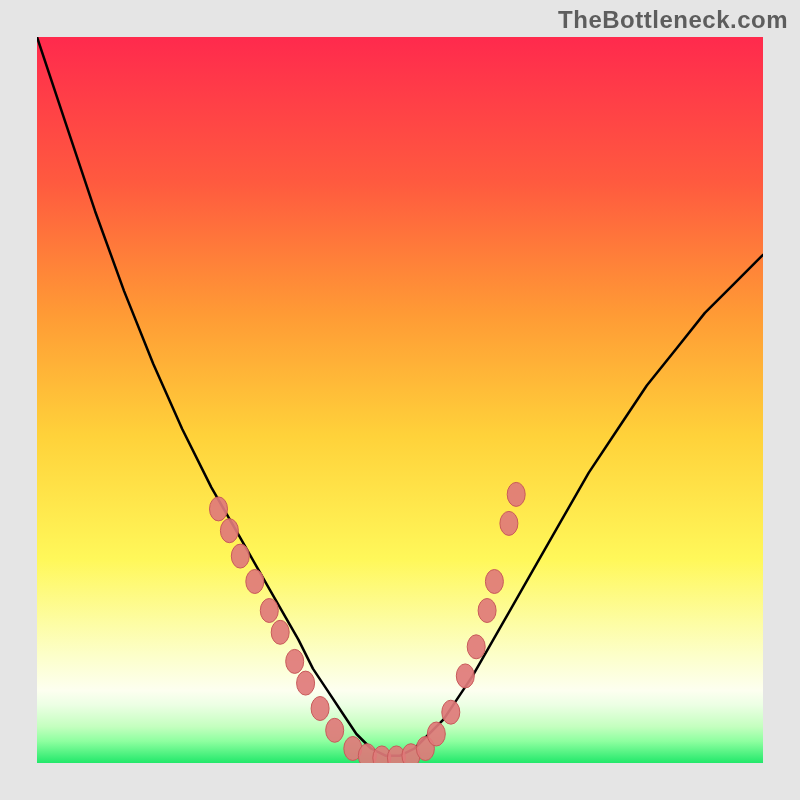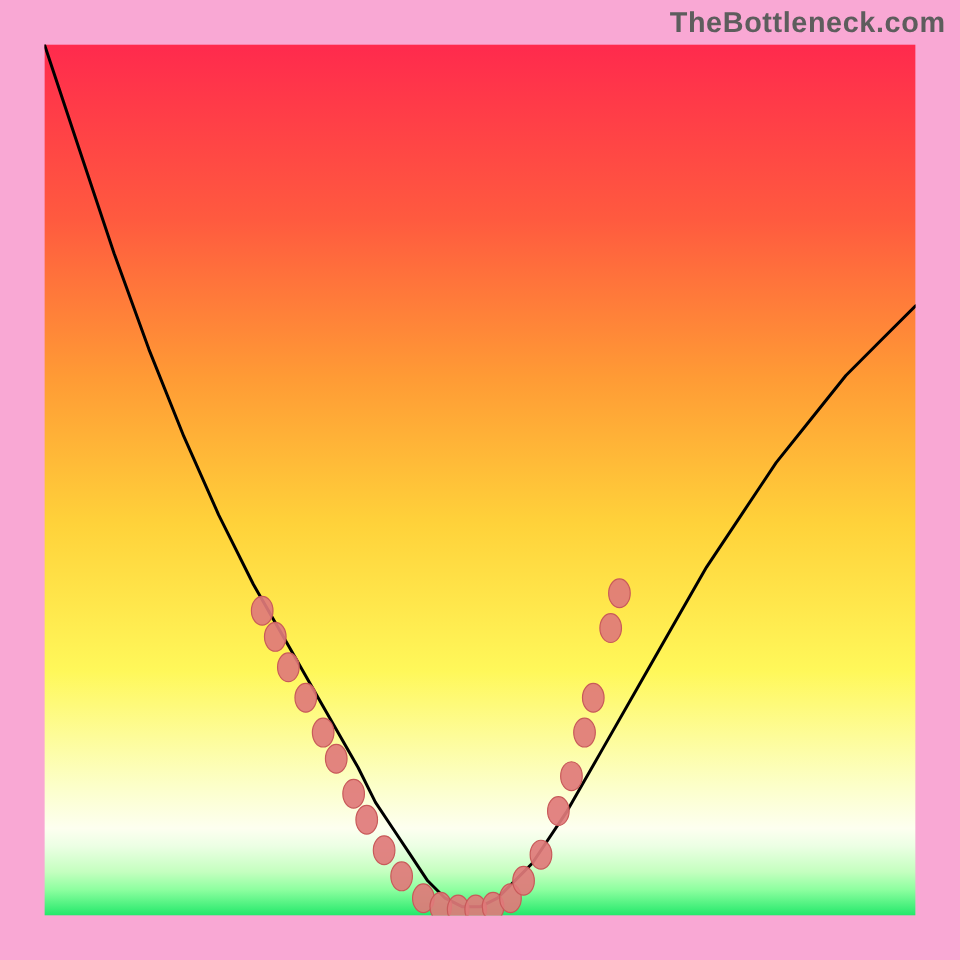--- a/index.html
+++ b/index.html
@@ -9,21 +9,21 @@
     height: 800px;
     background: #000;
     font-family: Arial, Helvetica, sans-serif;
     overflow: hidden;
   }
   .frame {
     position: absolute;
     left: 0; top: 0;
     width: 800px;
     height: 800px;
-    background: #f9a8d4;
+    background: #e5e5e5;
   }
   .watermark {
     position: absolute;
     top: 6px;
     right: 12px;
     font-size: 24px;
     font-weight: 600;
     color: #5d5d5d;
     letter-spacing: 0.5px;
     user-select: none;

